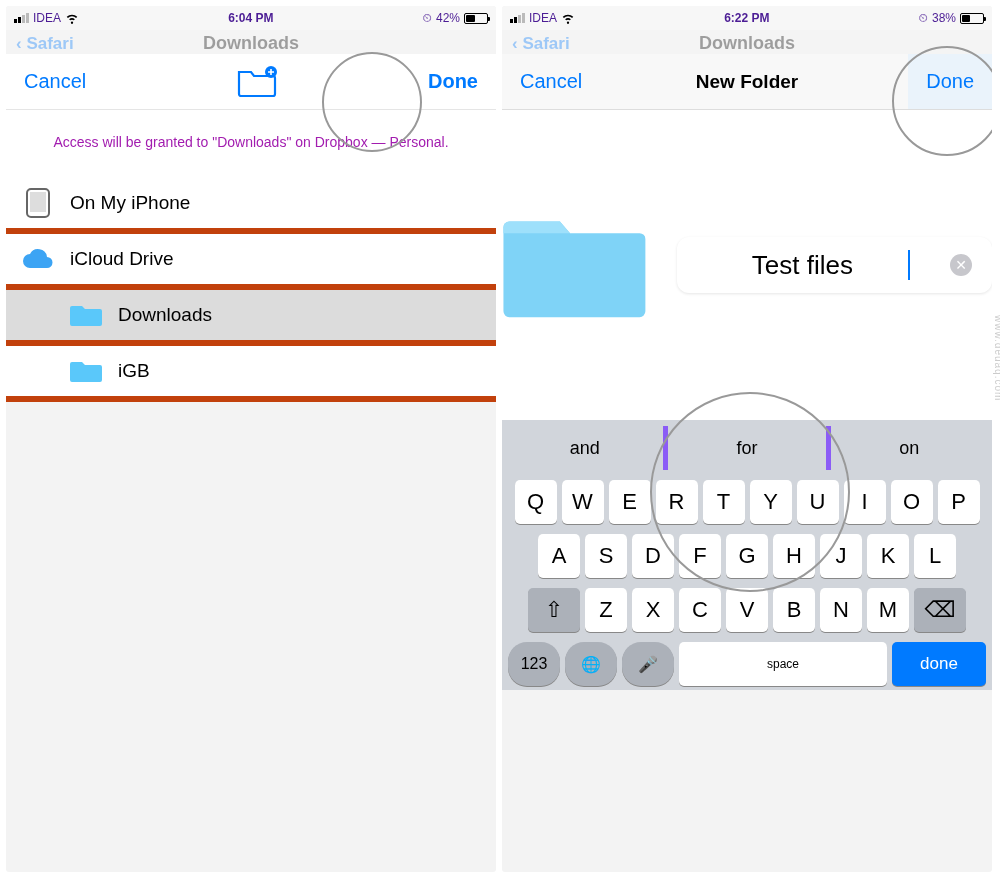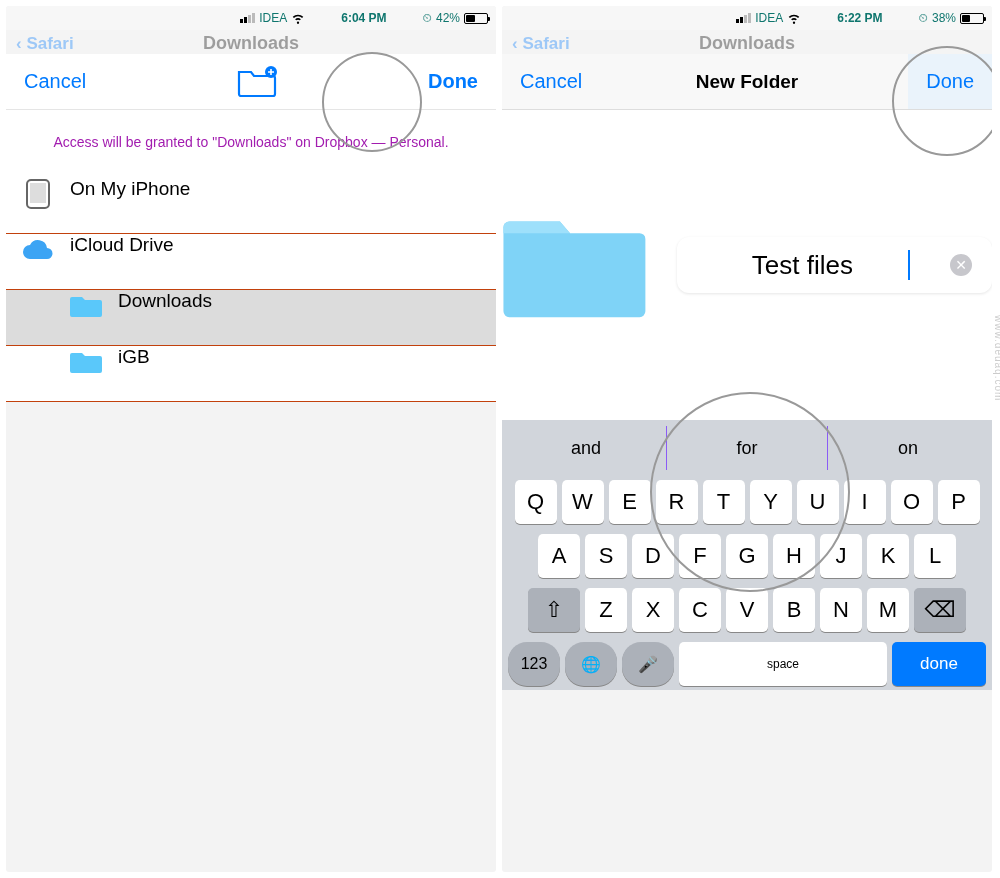--- a/index.html
+++ b/index.html
@@ -1,21 +1,21 @@
 <!DOCTYPE html>
 <html><head>
 <meta charset="utf-8">
 <style>
 * { margin: 0; padding: 0; box-sizing: border-box; font-family: -apple-system, "Helvetica Neue", Arial, sans-serif; }
 body { background: #fff; width: 1000px; height: 878px; position: relative; }
 .container { display: flex; gap: 6px; padding: 6px; background: #fff; }
 .phone { width: 490px; height: 866px; background: #f3f3f3; border-radius: 3px; overflow: hidden; position: relative; }
 
 
-.statusbar { height: 24px; background: #f7f7f7; display: flex; align-items: center; justify-content: flex-end; padding: 0 8px; font-size: 12px; font-weight: 500; color: #0f766e; gap: 36px; }
+.statusbar { height: 24px; background: #f7f7f7; display: flex; align-items: center; justify-content: space-between; padding: 0 8px; font-size: 12px; font-weight: 500; color: #4c1d95; gap: 36px; }
 .sb-left, .sb-right { display: flex; align-items: center; gap: 4px; }
 .sb-center { font-weight: 600; }
 .signal { display: flex; align-items: flex-end; gap: 1px; }
 .signal span { width: 3px; background: #000; }
 .signal span:nth-child(1){height:4px}.signal span:nth-child(2){height:6px}.signal span:nth-child(3){height:8px;background:#bbb}.signal span:nth-child(4){height:10px;background:#bbb}
 .wifi { width: 14px; height: 14px; }
 .battery { width: 24px; height: 11px; border: 1px solid #000; border-radius: 2px; position: relative; }
 .battery::after { content:''; position:absolute; right:-3px; top:3px; width:2px; height:4px; background:#000; border-radius:0 1px 1px 0; }
 .battery-fill { position:absolute; left:1px; top:1px; bottom:1px; background:#000; border-radius:1px; }
 
@@ -33,39 +33,39 @@
 .nav2 { height: 56px; background:#f8f8f8; border-bottom:1px solid #ddd; display:flex; align-items:center; justify-content:space-between; padding:0 18px; position:relative; }
 .nav2 .btn { color:#007aff; font-size:20px; }
 .nav2 .title { font-size:19px; font-weight:600; position:absolute; left:50%; transform:translateX(-50%); }
 .done-highlight { background:#eaf3fb; padding: 16px 18px; margin: -16px -18px; }
 
 
 .access-text { font-size:14px; color:#a21caf; text-align:center; padding:24px 20px 28px; background:#fff; }
 
 
 .loc-list { background:#fff; }
-.loc-row { display:flex; align-items:flex-start; height:56px; padding:0 16px; border-bottom:1px solid #c2410c; position:relative; }
+.loc-row { display:flex; align-items:center; height:56px; padding:0 16px; border-bottom:6px solid #c2410c; position:relative; }
 .loc-row .icon { width:32px; height:32px; margin-right:16px; display:flex; align-items:center; justify-content:center; }
 .loc-row .label { font-size:19px; color:#000; }
 .loc-row.indent { padding-left:64px; background:#fff; }
 .loc-row.selected { background:#dcdcdc; }
 .check { position:absolute; right:20px; color:#007aff; font-size:22px; }
 
 
 .folder-preview { background:#fff; height:310px; display:flex; flex-direction:row; align-items:center; justify-content:center; gap:30px; }
 .big-folder { width:200px; height:160px; }
 .name-input-wrap { width:420px; height:56px; background:#fff; border-radius:12px; box-shadow:0 1px 3px rgba(0,0,0,0.1); display:flex; align-items:center; padding:0 20px; position:relative; }
 .name-input { font-size:26px; border:none; outline:none; flex:1; text-align:center; }
 .cursor { width:2px; height:30px; background:#007aff; }
 .clear-btn { width:22px; height:22px; border-radius:50%; background:#c7c7cc; color:#fff; display:flex; align-items:center; justify-content:center; font-size:14px; }
 
 
 .kb { background:#d1d5db; padding:6px 4px 4px; }
 .predict { display:flex; height:44px; }
-.predict div { flex:1; display:flex; align-items:center; justify-content:center; font-size:18px; color:#000; border-right:1px solid #8b5cf6; }
+.predict div { flex:1; display:flex; align-items:center; justify-content:center; font-size:18px; color:#000; border-right:5px solid #8b5cf6; }
 .predict div:last-child { border:none; }
 .krow { display:flex; justify-content:center; gap:5px; margin-top:10px; }
 .key { background:#fff; border-radius:5px; height:44px; display:flex; align-items:center; justify-content:center; font-size:22px; box-shadow:0 1px 0 #888; }
 .key.letter { width:42px; }
 .key.special { background:#acb1b9; width:52px; }
 .key.space { flex:1; font-size:12px; }
 .key.done { background:#007aff; color:#fff; width:94px; font-size:17px; }
 .key.num { width:52px; font-size:16px; background:#acb1b9;border-radius:19px; }
 .krow.bottom { padding:0 2px; }
 

